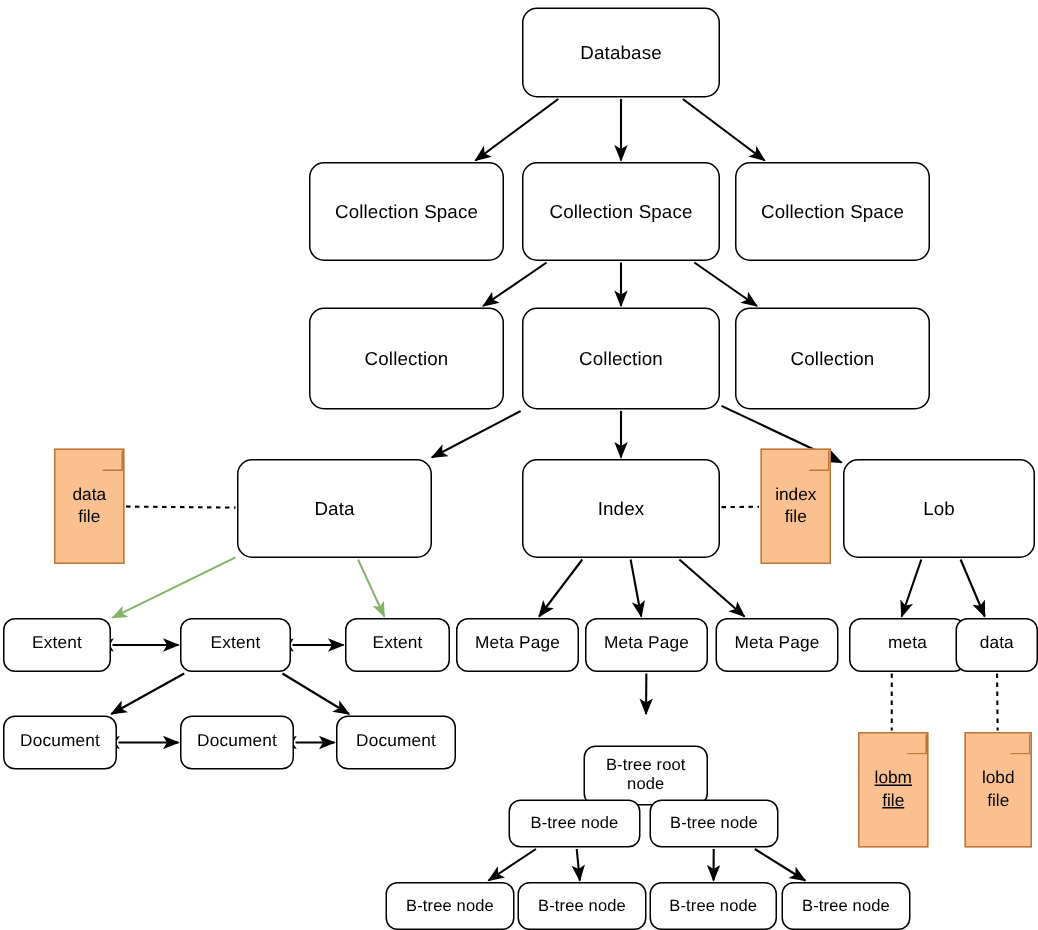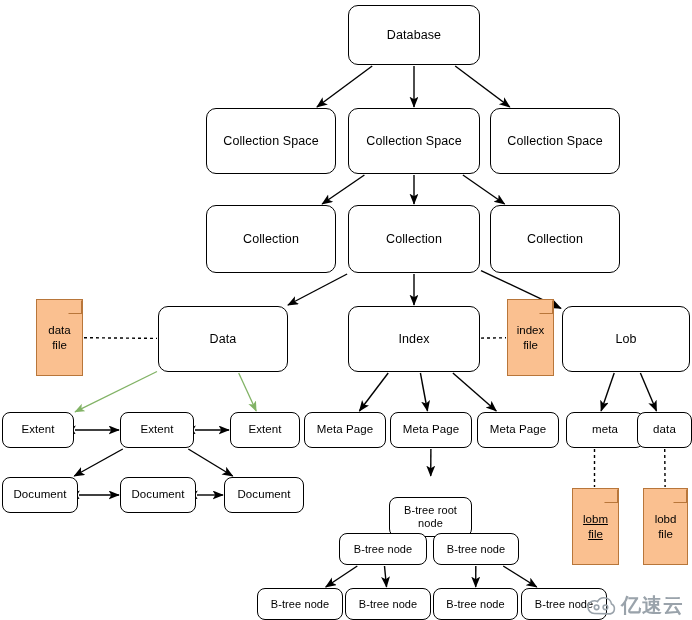--- a/index.html
+++ b/index.html
@@ -212,23 +212,14 @@
         <span class="lbl">B-tree node</span>
       </div>
       <div class="node tiny" style="left: 433px; top: 588px; width: 85px; height: 32px;">
         <span class="lbl">B-tree node</span>
       </div>
       <div class="node tiny" style="left: 521px; top: 588px; width: 86px; height: 32px;">
         <span class="lbl">B-tree node</span>
       </div>
     </div>
 
-  <div class="watermark" id="wm" style="left: 586px; top: 592px;">
-    <svg class="wm-logo" width="30" height="20" viewBox="0 0 34 22">
-      <path d="M9.5 19.5a7.2 7.2 0 0 1 0-14.4c1.3 0 2.5.35 3.5.95A8.2 8.2 0 0 1 20.8 1.6
-               a8.2 8.2 0 0 1 8.1 7.1 6 6 0 0 1-1.4 11.2z" fill="none" stroke="#9aa3ab" stroke-width="1.8"></path>
-      <circle cx="12" cy="12.5" r="2.6" fill="none" stroke="#9aa3ab" stroke-width="1.8"></circle>
-      <circle cx="22" cy="12.5" r="2.6" fill="none" stroke="#9aa3ab" stroke-width="1.8"></circle>
-    </svg>
-    <span>亿速云</span>
-  </div>
 
 </div>
 
 </body></html>

